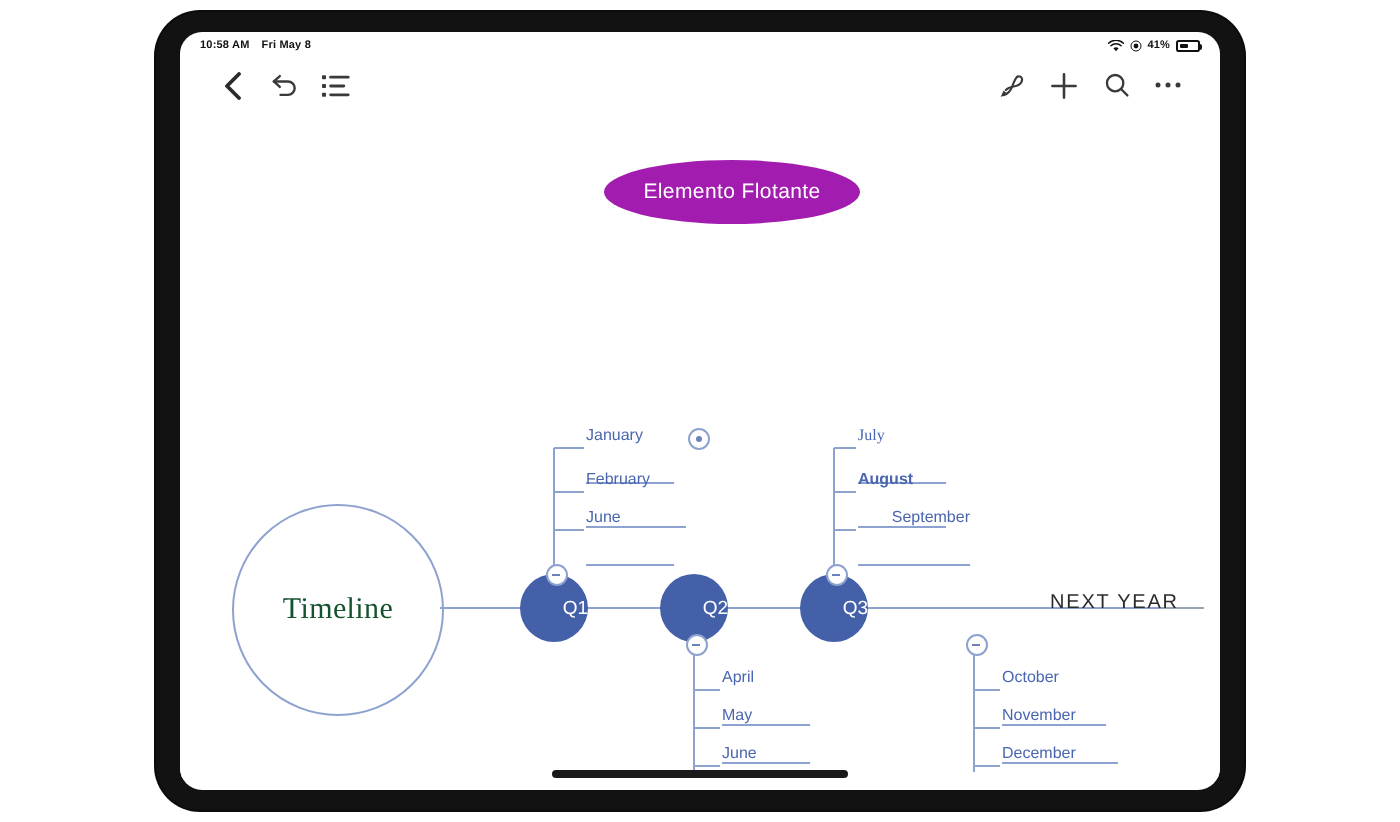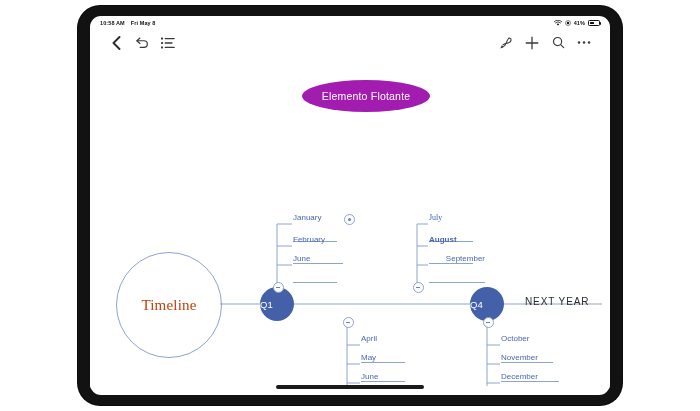--- a/index.html
+++ b/index.html
@@ -71,28 +71,28 @@
     color:#ffffff;font-size:10.5px;letter-spacing:.2px;
   }
 
   
   .root-circle{
     position:absolute;left:26px;top:196px;width:104px;height:104px;
     border:1.1px solid #8ea2cf;border-radius:50%;
     display:flex;align-items:center;justify-content:center;
   }
   .root-circle span{
-    font-family:"Liberation Serif",serif;font-size:15px;color:#c2410c;letter-spacing:.2px;
+    font-family:"Liberation Serif",serif;font-size:15px;color:#14532d;letter-spacing:.2px;
   }
 
   
   .qnode{
     position:absolute;width:34px;height:34px;border-radius:50%;
     background:#4360a8;
-    display:flex;align-items:center;justify-content:flex-start;
+    display:flex;align-items:center;justify-content:flex-end;
     color:#ffffff;font-size:9.5px;
   }
 
   
   .mlabel{
     position:absolute;font-size:8px;color:#4a66b0;white-space:nowrap;
     padding-bottom:19px;border-bottom:1.1px solid #8ea2cf;
   }
 
   
@@ -241,22 +241,25 @@
           <span>Elemento Flotante</span>
         </div>
 
         <div class="root-circle">
           <span>Timeline</span>
         </div>
 
         <div class="qnode" style="left:170px;top:231px;">
           <span>Q1</span>
         </div>
-        <div class="qnode" style="left:380px;top:231px;">
-          <span>Q4</span>
+        <div class="qnode" style="left:240px;top:231px;">
+          <span>Q2</span>
+        </div>
+        <div class="qnode" style="left:310px;top:231px;">
+          <span>Q3</span>
         </div>
 
         <div class="handle" style="left:182.5px;top:226px;">
             <i></i>
           </div>
         <div class="handle" style="left:252.5px;top:261px;">
             <i></i>
           </div>
         <div class="handle" style="left:322.5px;top:226px;">
             <i></i>

